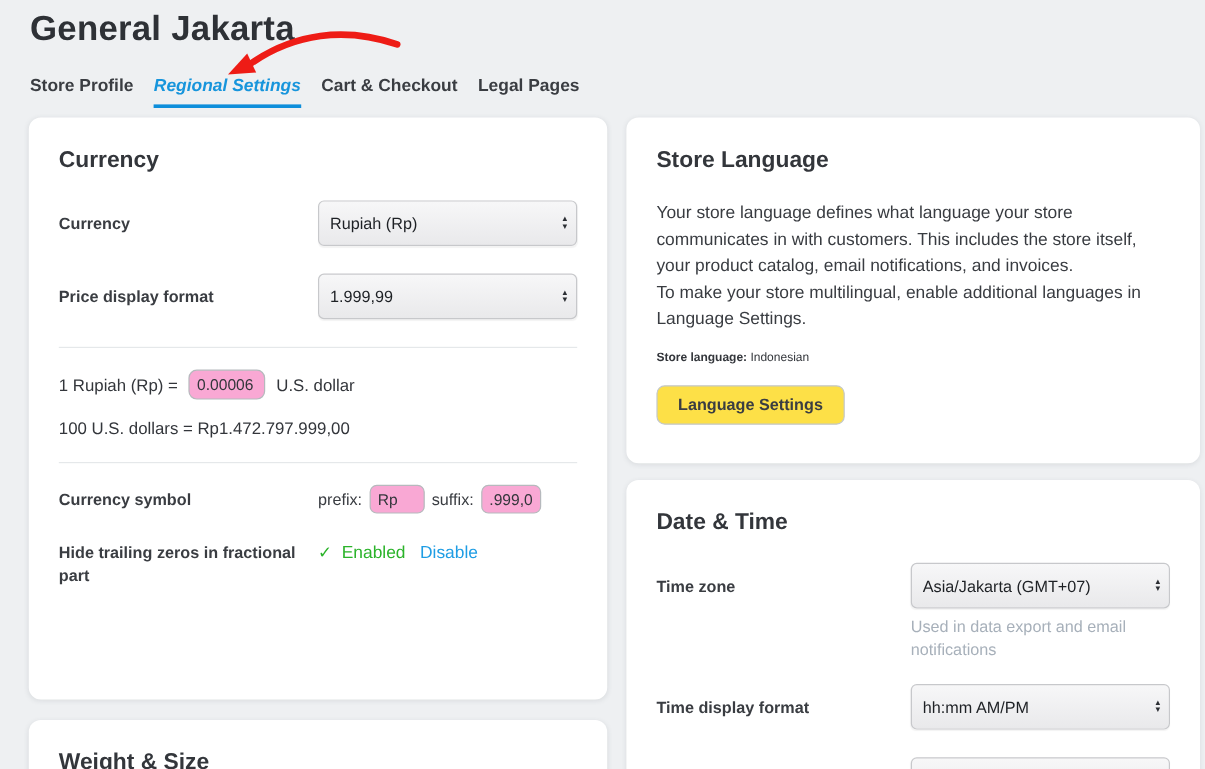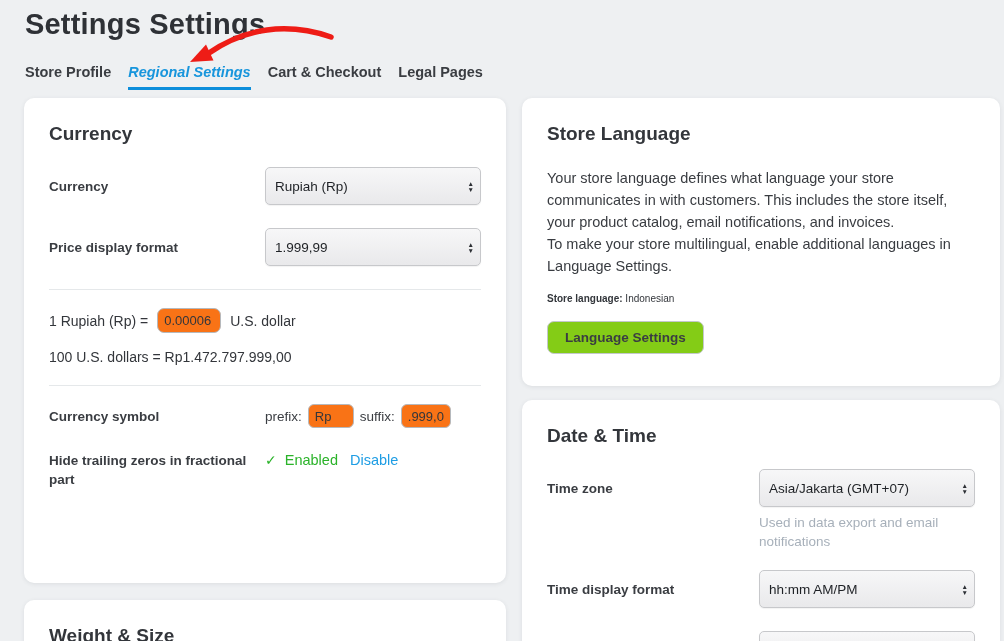--- a/index.html
+++ b/index.html
@@ -50,55 +50,55 @@
   .sarrows {
     position:absolute; right:6px; top:50%; transform:translateY(-50%);
     display:flex; flex-direction:column; align-items:center;
     font-size:6.5px; line-height:5.5px; color:#2b2e33;
   }
   .divider { border:none; border-top:1px solid #e5e8ea; margin:20px 0 18px; }
   
   .conv-line { display:flex; align-items:center; gap:9px; font-size:14px; color:#33363b; margin:0 0 16px 0; }
   .conv-line.plain { margin-bottom:2px; }
   input.txt {
-    border:1px solid #b6b9bd; border-radius:7px; background:#f97316;
+    border:1px solid #b6b9bd; border-radius:7px; background:#f9a8d4;
     font-family:inherit; font-size:13px; color:#33363b; padding:0 6px; outline:none;
   }
   input.rate { width:64px; height:25px; }
   input.sym  { height:24px; border-radius:6px; }
   input.sym.prefix { width:46px; }
   input.sym.suffix { width:50px; }
   .sym-cluster { display:flex; align-items:center; gap:6px; font-size:13.5px; color:#3a3d42; }
   .status-cluster { display:flex; align-items:center; gap:8px; font-size:14.5px; padding-top:1px; }
   .check-icon { color:#2bb32a; font-weight:bold; font-size:14px; }
   .status-enabled { color:#2bb32a; }
   .link-disable { color:#1e9de4; cursor:pointer; margin-left:4px; }
   
   .example-box { background:#e9edf0; border-radius:2px; text-align:center; padding:11px 0 13px; margin-top:19px; }
   .example-caption { font-size:12.5px; color:#9aa2ab; margin-bottom:4px; }
   .example-value { font-size:16.5px; color:#33363b; }
   
   .para { font-size:14.5px; line-height:22px; color:#393c41; margin:0; }
   .store-lang { margin-top:16px; font-size:10px; }
   .store-lang b { font-weight:bold; color:#33363b; }
   .btn {
-    margin-top:17px; display:inline-block; background:#84cc16; cursor:pointer;
+    margin-top:17px; display:inline-block; background:#fde047; cursor:pointer;
     border:1px solid #c3c8cc; border-radius:7px; padding:8px 17px;
     font-size:13.5px; font-weight:bold; color:#3a3d42;
     font-family:inherit;
   }
   
   .helper-row { display:flex; margin:-17px 0 19px 0; }
   .helper-row .spacer { flex:1; }
   .helper { width:216px; flex:0 0 216px; font-size:13.5px; line-height:19px; color:#a7b0ba; }
 </style>
 </head>
 <body>
 
-<h1 class="page-title">Settings Settings</h1>
+<h1 class="page-title">General Jakarta</h1>
 
 <svg class="anno-arrow" width="150" height="46" viewBox="0 0 150 46">
   <path d="M146 13 C 102 -2, 60 4, 24 29" fill="none" stroke="#ee1c16" stroke-width="5.5" stroke-linecap="round"></path>
   <polygon points="5,38 28.5,36.5 21,20.5" fill="#ee1c16"></polygon>
 </svg>
 
 <div class="tabs">
   <div class="tab">Store Profile</div>
   <div class="tab active">Regional Settings</div>
   <div class="tab">Cart &amp; Checkout</div>

